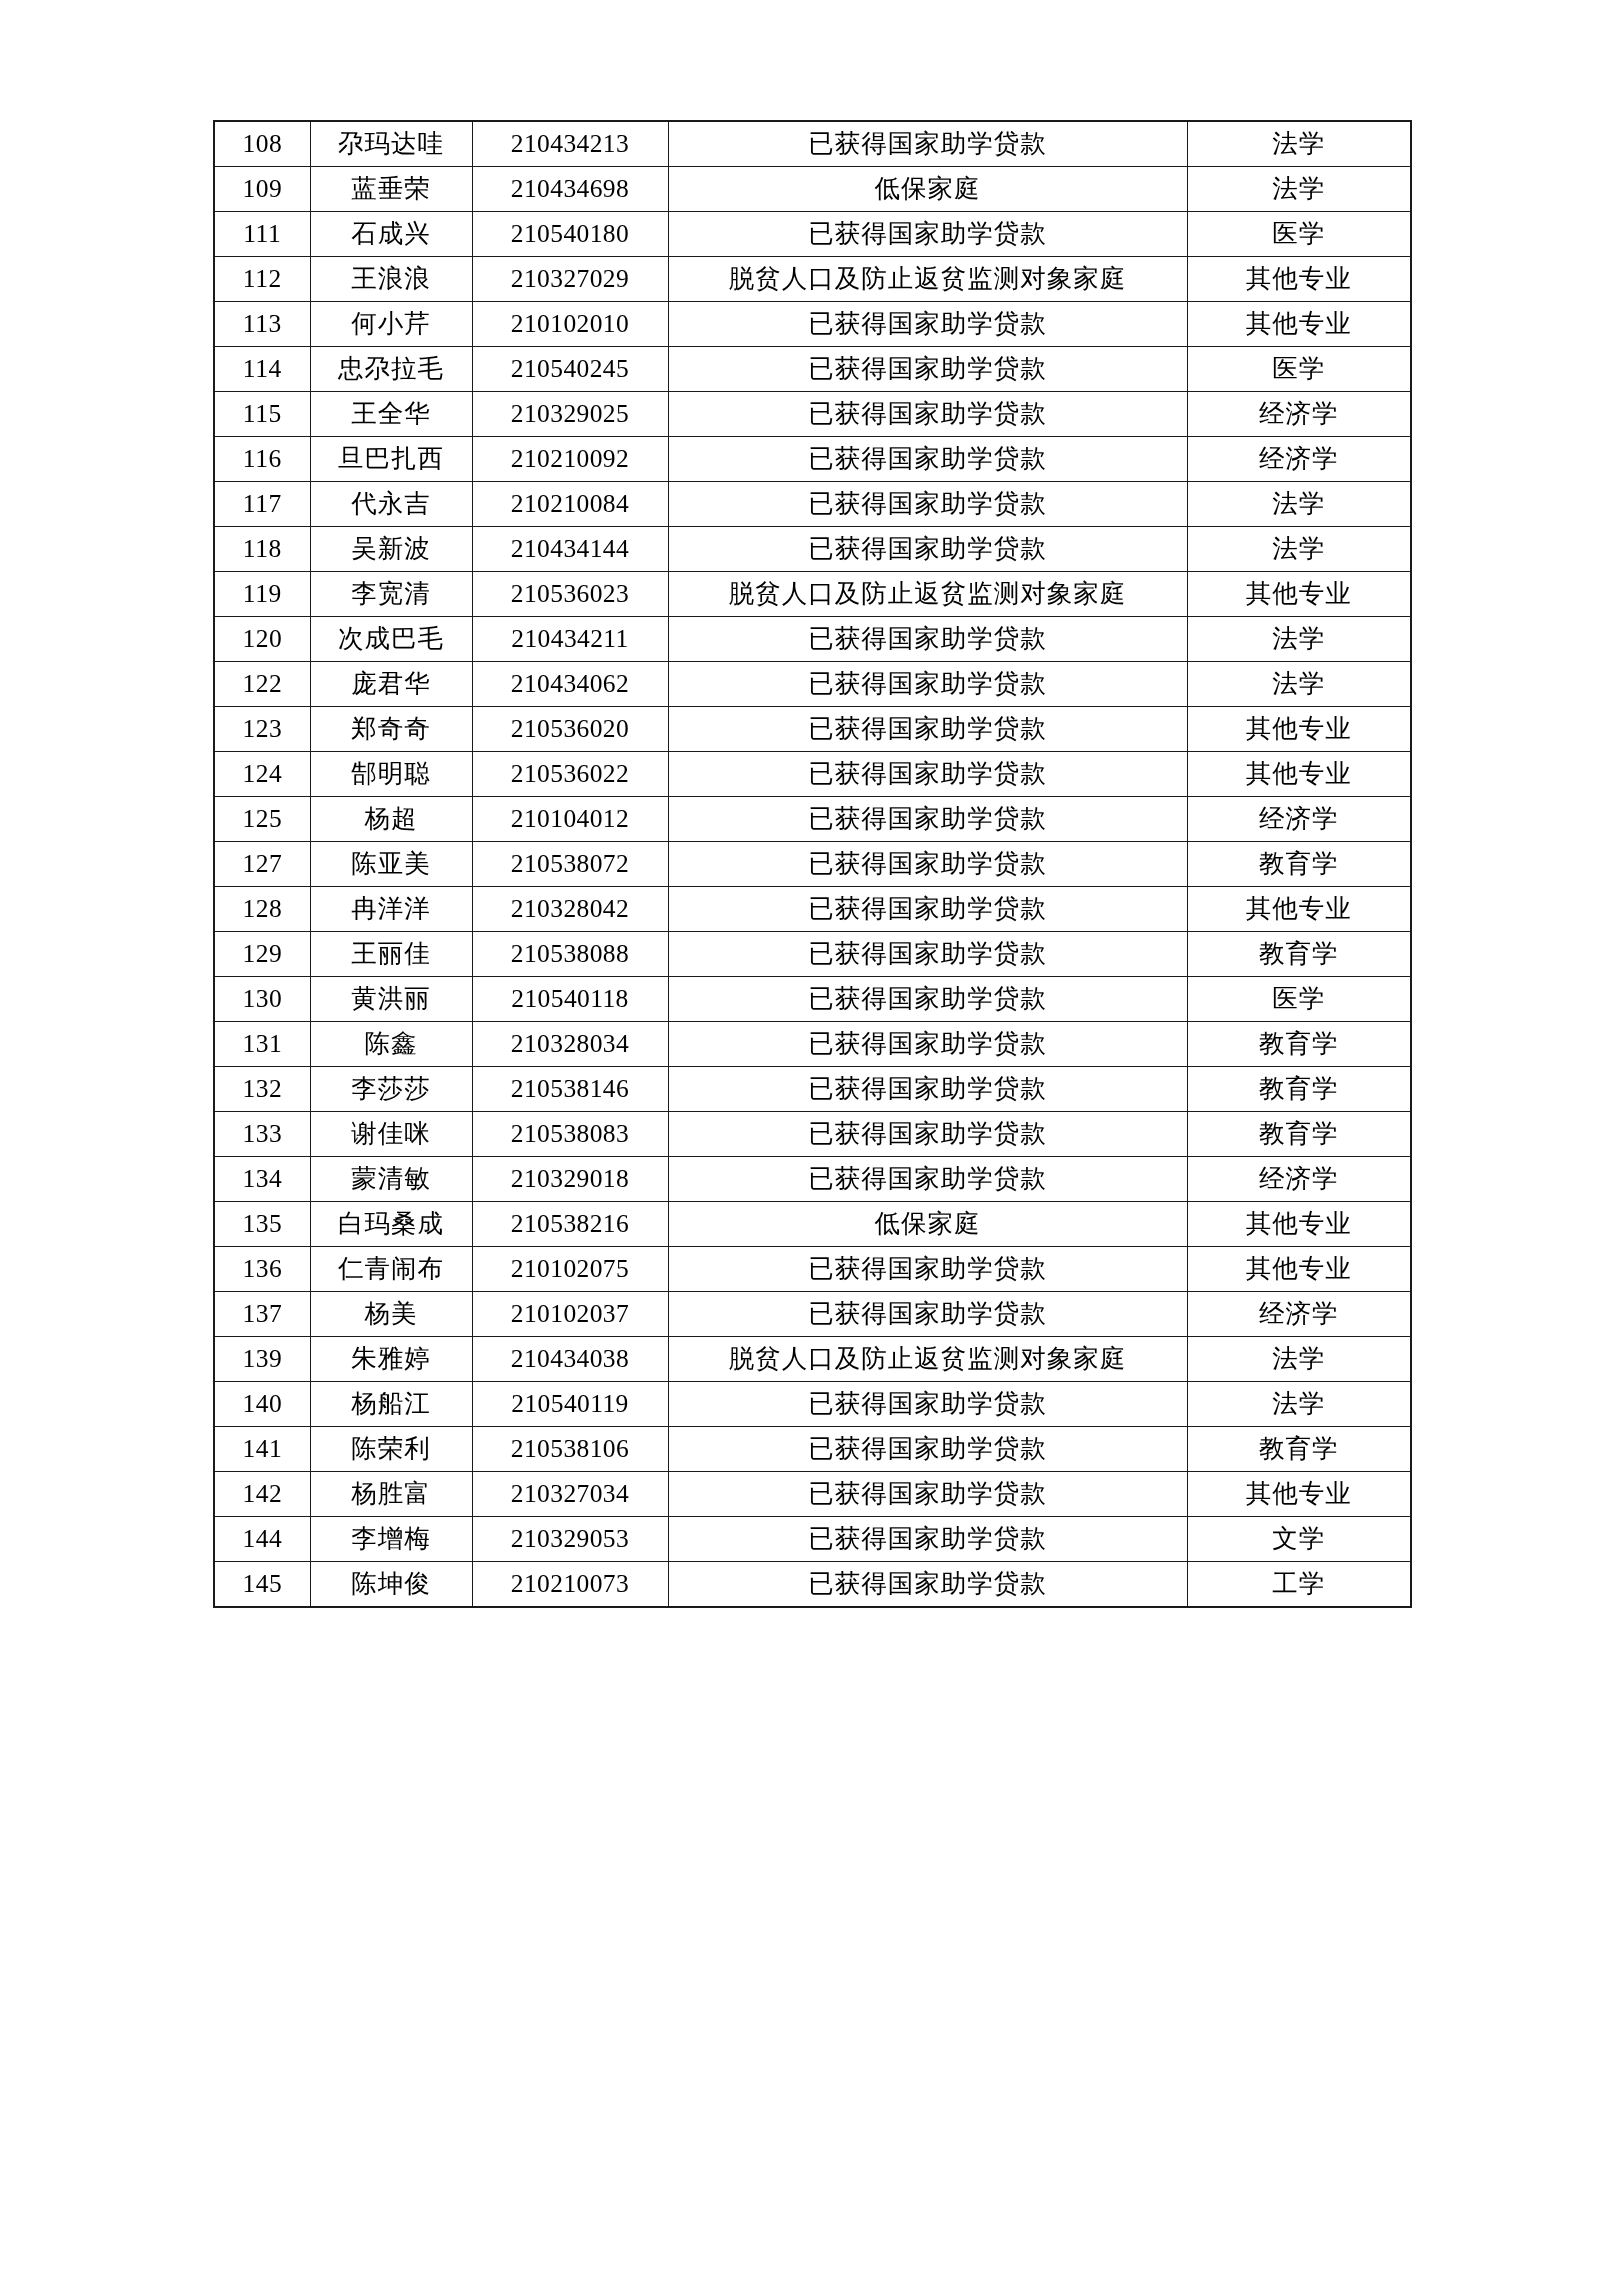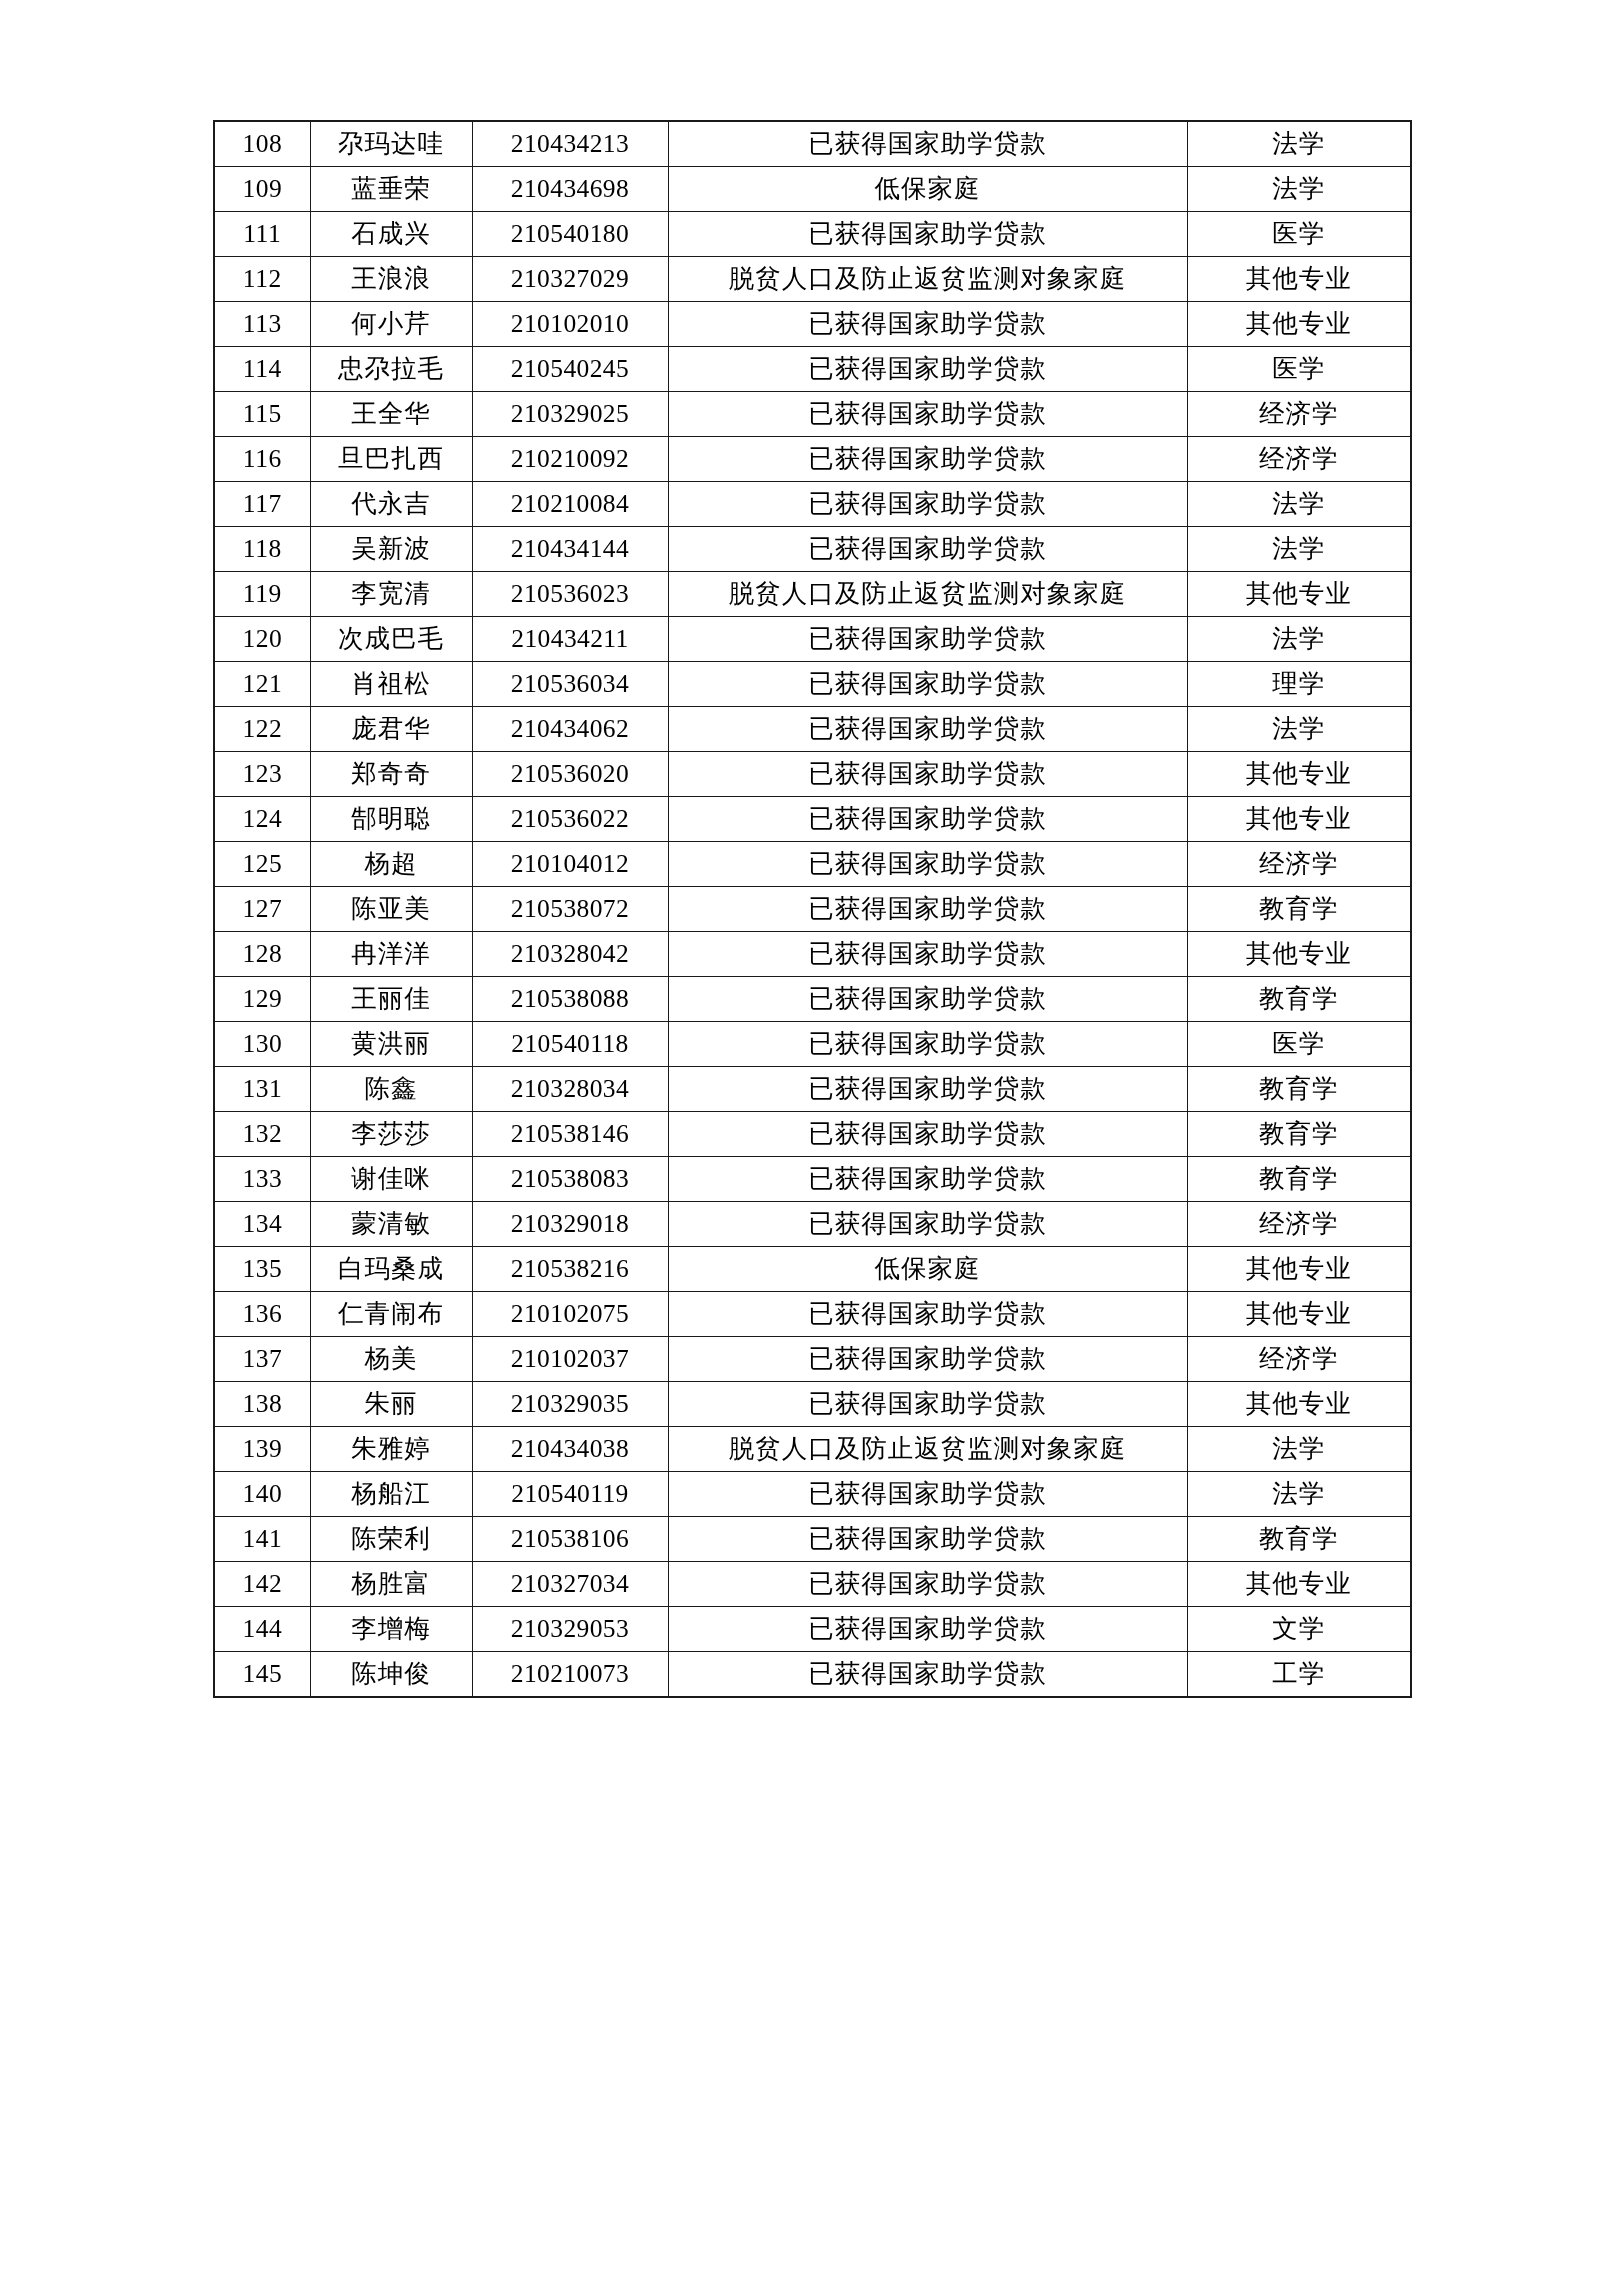--- a/index.html
+++ b/index.html
@@ -152,27 +152,20 @@
             <td class="major">其他专业</td>
           </tr>
           <tr>
             <td class="seq">120</td>
             <td class="name">次成巴毛</td>
             <td class="id">210434211</td>
             <td class="cat">已获得国家助学贷款</td>
             <td class="major">法学</td>
           </tr>
           <tr>
-            <td class="seq">121</td>
-            <td class="name">肖祖松</td>
-            <td class="id">210536034</td>
-            <td class="cat">已获得国家助学贷款</td>
-            <td class="major">理学</td>
-          </tr>
-          <tr>
             <td class="seq">122</td>
             <td class="name">庞君华</td>
             <td class="id">210434062</td>
             <td class="cat">已获得国家助学贷款</td>
             <td class="major">法学</td>
           </tr>
           <tr>
             <td class="seq">123</td>
             <td class="name">郑奇奇</td>
             <td class="id">210536020</td>
@@ -262,27 +255,20 @@
             <td class="id">210102075</td>
             <td class="cat">已获得国家助学贷款</td>
             <td class="major">其他专业</td>
           </tr>
           <tr>
             <td class="seq">137</td>
             <td class="name">杨美</td>
             <td class="id">210102037</td>
             <td class="cat">已获得国家助学贷款</td>
             <td class="major">经济学</td>
-          </tr>
-          <tr>
-            <td class="seq">138</td>
-            <td class="name">朱丽</td>
-            <td class="id">210329035</td>
-            <td class="cat">已获得国家助学贷款</td>
-            <td class="major">其他专业</td>
           </tr>
           <tr>
             <td class="seq">139</td>
             <td class="name">朱雅婷</td>
             <td class="id">210434038</td>
             <td class="cat">脱贫人口及防止返贫监测对象家庭</td>
             <td class="major">法学</td>
           </tr>
           <tr>
             <td class="seq">140</td>

